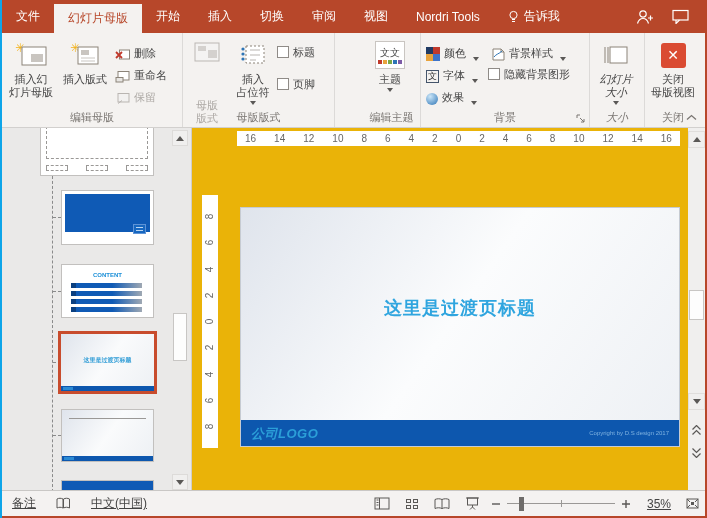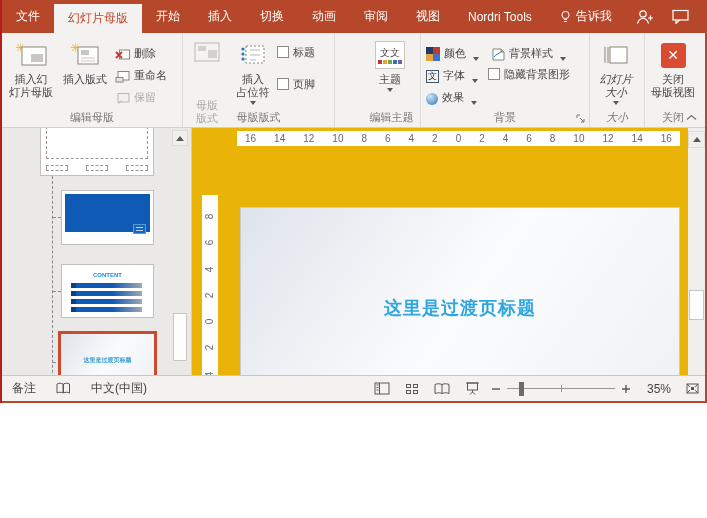--- a/index.html
+++ b/index.html
@@ -1,18 +1,18 @@
 <!DOCTYPE html>
 <html><head>
 <meta charset="utf-8">
 <style>
   * { margin:0; padding:0; box-sizing:border-box; }
   body { font-family:"Liberation Sans","DejaVu Sans",sans-serif; background:#fff; }
-  .app { position:relative; width:707px; height:403px; overflow:hidden; background:#E7E6E5;
-         border-left:2px solid #b91c1c; border-right:2px solid #B7472A; }
+  .app { position:relative; width:707px; height:518px; overflow:hidden; background:#E7E6E5;
+         border-left:2px solid #0ea5e9; border-right:2px solid #B7472A; }
   svg { display:block; }
 
   
   .titlebar { position:absolute; left:0; top:0; width:100%; height:33px; background:#B7472A;
               display:flex; align-items:stretch; color:#fff; font-size:12px; }
   .tab { display:flex; align-items:center; padding:0 14px; cursor:default; white-space:nowrap; }
   .tab.selected { background:#F4F2F0; color:#B7472A; margin-top:4px; }
   .tab .bulb { margin-right:5px; }
   .tb-right { margin-left:auto; display:flex; align-items:center; gap:18px; padding-right:16px; }
 
@@ -92,21 +92,21 @@
 
   
   .vscroll { position:absolute; right:0; top:0; width:17px; height:362px; background:#F0EFEE; }
   .vbtn { position:absolute; left:0; width:17px; height:17px; background:#F0EFEE; border:1px solid #E0DEDC;
           display:flex; align-items:center; justify-content:center; }
   .vthumb { position:absolute; left:1px; width:15px; background:#FDFDFD; border:1px solid #C8C6C4; }
 
   
   .statusbar { position:absolute; left:0; bottom:0; width:100%; height:28px; background:#F4F2F1;
                border-top:1px solid #C9C7C5; border-bottom:2px solid #B7472A;
-               display:flex; align-items:flex-start; font-size:12px; color:#444; }
+               display:flex; align-items:flex-start; font-size:12px; color:#444;text-decoration:underline; }
   .sb-item { display:flex; align-items:center; gap:5px; padding:0 10px; height:100%; }
   .sb-right { margin-left:auto; display:flex; align-items:center; height:100%; }
   .viewbtn { width:30px; height:100%; display:flex; align-items:center; justify-content:center; }
   .zoomwrap { display:flex; align-items:center; margin:0 4px; }
   .ztrack { position:relative; width:108px; height:14px; margin:0 6px; }
   .ztrack .line { position:absolute; left:0; right:0; top:6px; height:1px; background:#9A9896; }
   .ztrack .mid { position:absolute; left:50%; top:3px; width:1px; height:7px; background:#9A9896; }
   .ztrack .handle { position:absolute; left:12px; top:0; width:5px; height:14px; background:#6E6C6A; }
   .zoomtext { width:36px; text-align:right; margin-right:8px; }
   .sorter { display:grid; grid-template-columns:5px 5px; grid-template-rows:4px 4px; gap:2px; }
@@ -116,21 +116,20 @@
 <body>
 
 <div class="app">
 
   <header class="titlebar">
     <div class="tab">文件</div>
     <div class="tab selected">幻灯片母版</div>
     <div class="tab">开始</div>
     <div class="tab">插入</div>
     <div class="tab">切换</div>
-    <div class="tab">动画</div>
     <div class="tab">审阅</div>
     <div class="tab">视图</div>
     <div class="tab">Nordri Tools</div>
     <div class="tab">
       <span class="bulb">
         <svg width="11" height="14" viewBox="0 0 11 14">
             <circle cx="5.5" cy="5" r="3.6" fill="none" stroke="#fff" stroke-width="1"></circle>
             <path d="M4 9.5h3M4 11.5h3" stroke="#fff" stroke-width="1"></path>
           </svg>
       </span>

